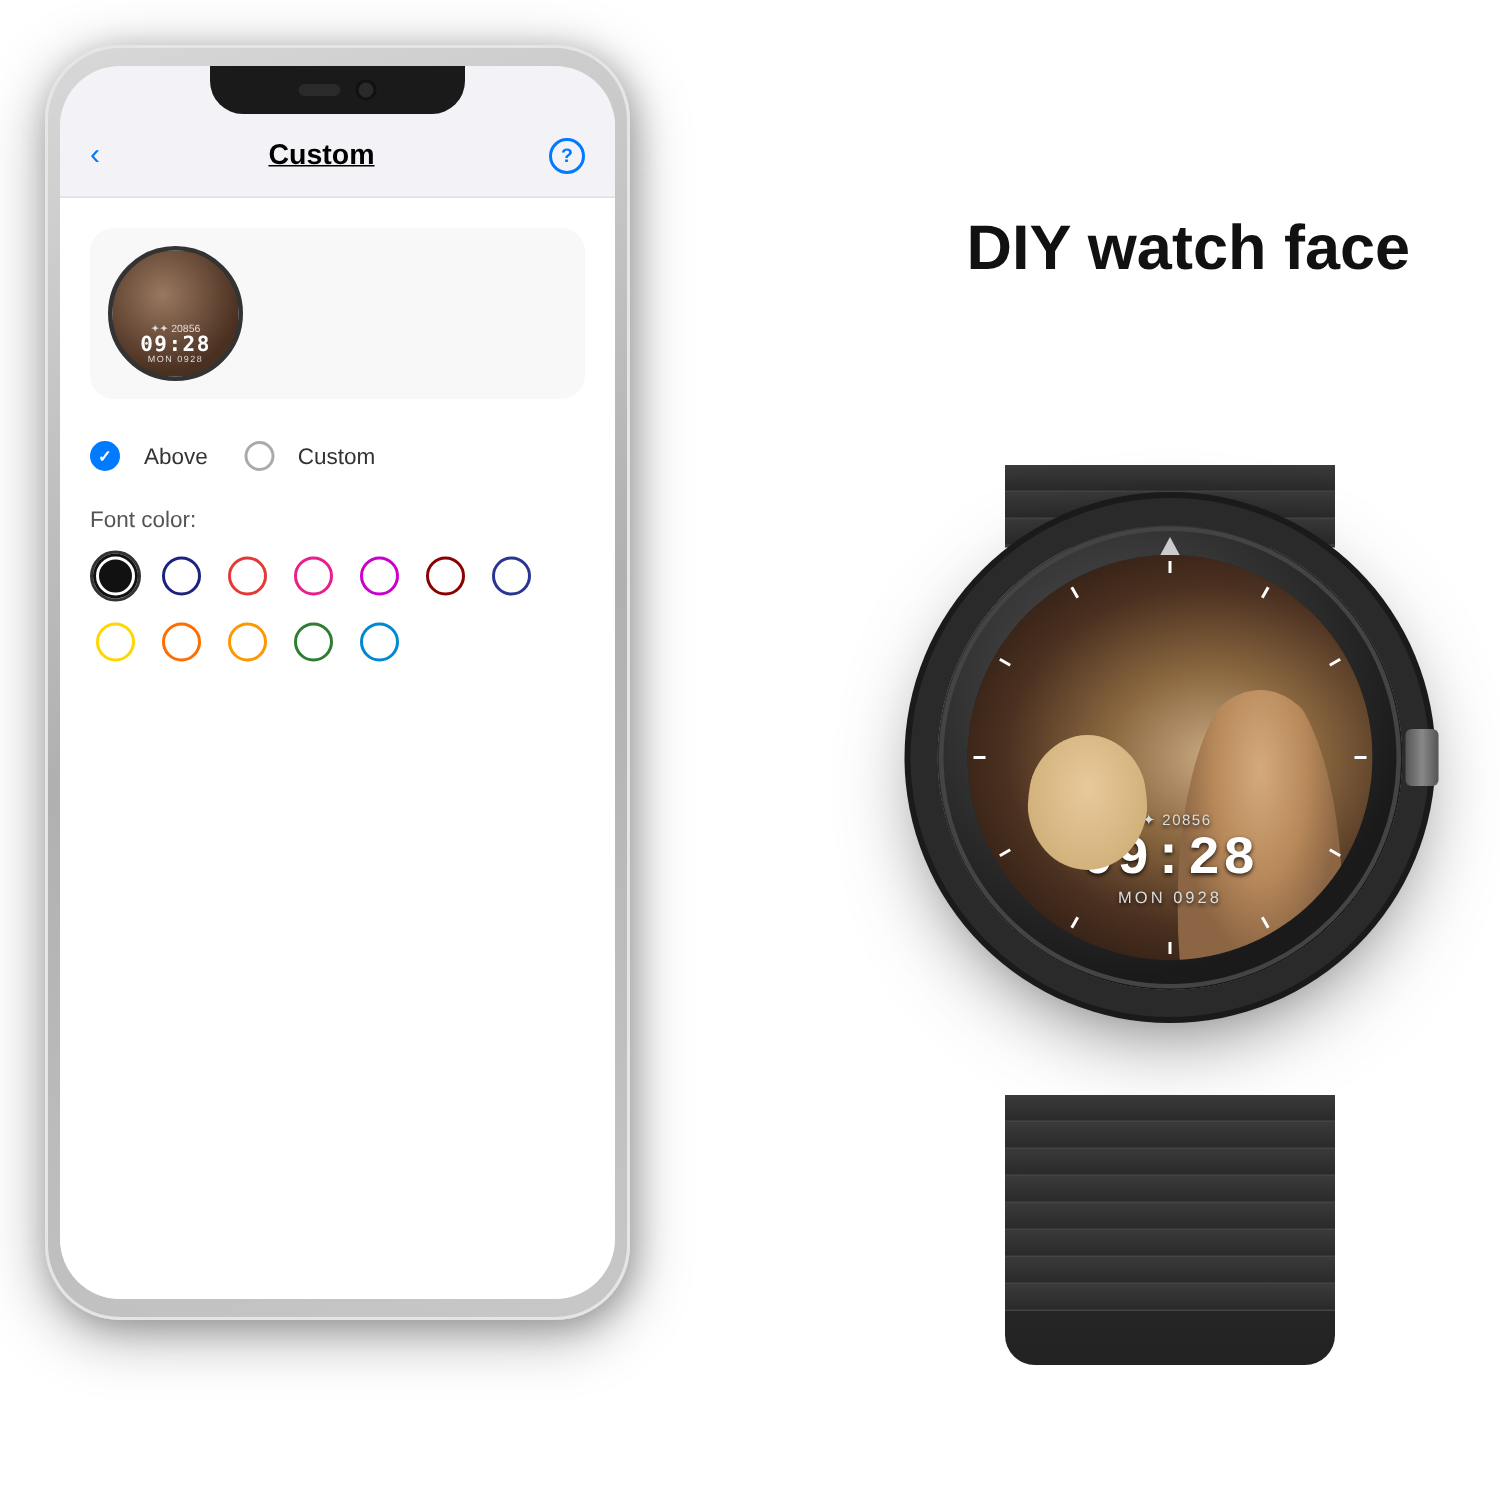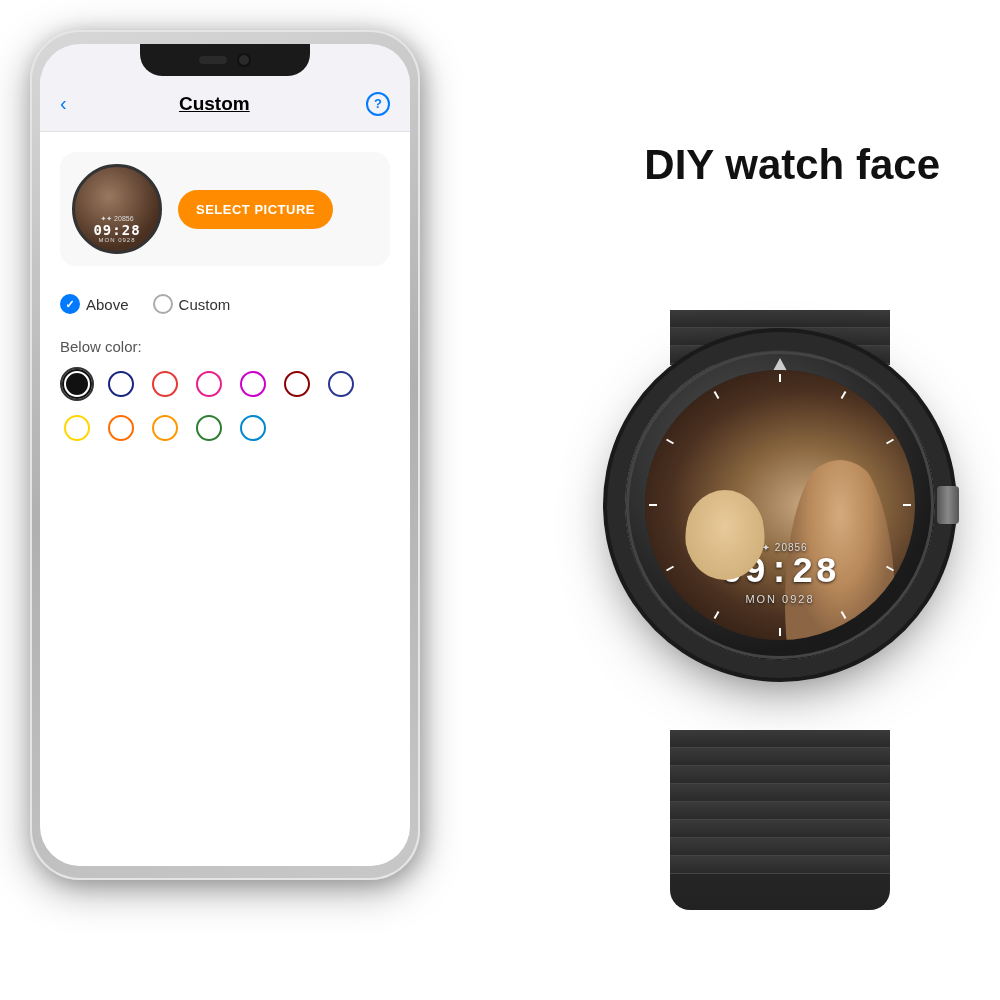--- a/index.html
+++ b/index.html
@@ -347,21 +347,21 @@
     }
     
     .radio-group {
       display: flex;
       gap: 24px;
       margin-bottom: 24px;
     }
     .radio-item {
       display: flex;
       align-items: center;
-      gap: 6px;
+      gap: 16px;
       font-size: 15px;
       color: #333;
     }
     .radio-circle {
       width: 20px; height: 20px;
       border-radius: 50%;
       border: 2px solid #aaa;
       display: flex; align-items: center; justify-content: center;
       flex-shrink: 0;
     }
@@ -418,38 +418,37 @@
     <div class="app-content">
 
       <div class="preview-section">
         <div class="preview-watch">
           <div class="preview-watch-time">
             <div style="font-size:7px;color:#ddd;">✦✦ 20856</div>
             <div class="preview-watch-clock">09:28</div>
             <div style="font-size:6px;color:#ddd;letter-spacing:1px;">MON 0928</div>
           </div>
         </div>
-        <button class="select-btn">SELECT PICTURE</button>
       </div>
 
       <div>
         <div class="radio-group">
           <div class="radio-item">
             <div class="radio-circle checked"></div>
             <span>Above</span>
           </div>
           <div class="radio-item">
             <div class="radio-circle"></div>
             <span>Custom</span>
           </div>
         </div>
       </div>
 
       <div>
-        <div class="section-label">Below color:</div>
+        <div class="section-label">Font color:</div>
         <div class="color-grid" id="color-grid">
             <div class="color-dot selected">
               <div class="color-dot-inner" style="background: rgb(17, 17, 17); border: 2px solid rgb(255, 255, 255); box-shadow: rgb(17, 17, 17) 0px 0px 0px 2px;"></div>
             </div>
             <div class="color-dot">
               <div class="color-dot-inner" style="background: transparent; border: 2px solid rgb(26, 35, 126); box-shadow: none;"></div>
             </div>
             <div class="color-dot">
               <div class="color-dot-inner" style="background: transparent; border: 2px solid rgb(229, 57, 53); box-shadow: none;"></div>
             </div>

